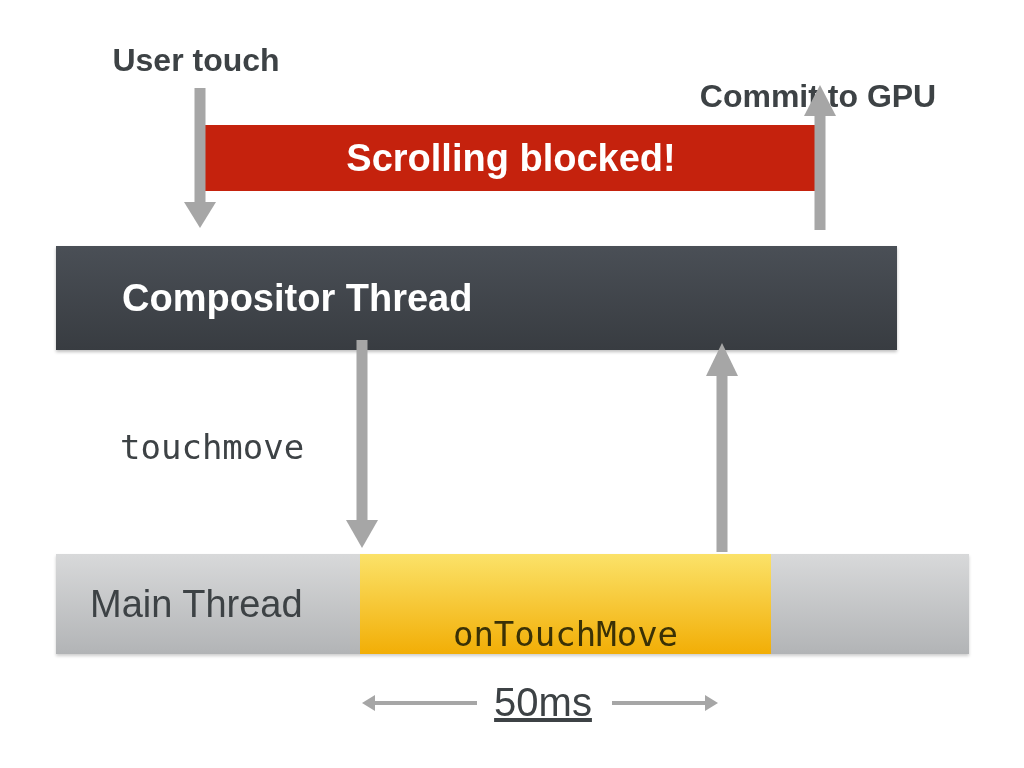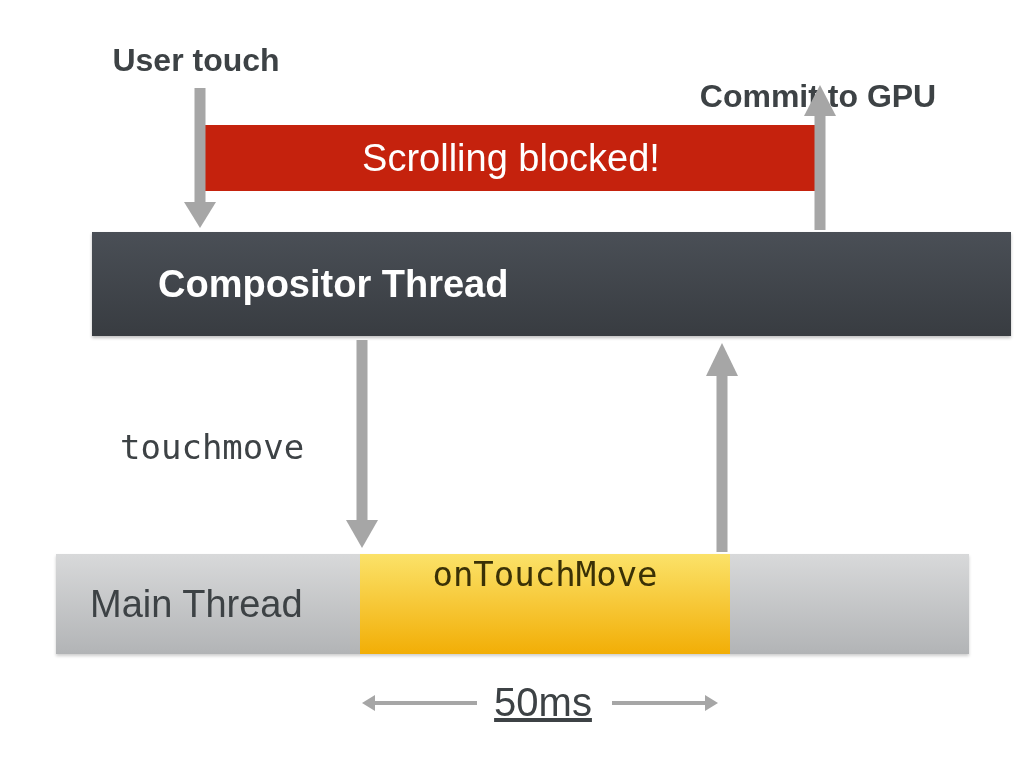--- a/index.html
+++ b/index.html
@@ -39,33 +39,32 @@
     position: absolute;
     left: 205px; top: 125px;
     width: 612px; height: 66px;
     background: var(--banner-red);
     display: flex; align-items: center; justify-content: center;
     z-index: 1;
   }
   .banner-label {
     color: var(--banner-text);
     font-size: 38px;
-    font-weight: 400;
+    font-weight: 700;
     white-space: nowrap;
   }
 
   .compositor-bar {
     position: absolute;
-    left: 56px; top: 232px;
-    width: 919px; height: 104px;
+    left: 56px; top: 246px;
+    width: 841px; height: 104px;
     background: linear-gradient(to bottom, var(--compositor-top), var(--compositor-bottom));
     box-shadow: 0 2px 3px rgba(0,0,0,0.25);
     display: flex; align-items: center;
     z-index: 2;
-    margin-left: 36px;
   }
   .compositor-label {
     color: var(--compositor-text);
     font-size: 38px;
     font-weight: 700;
     margin-left: 66px;
     white-space: nowrap;
   }
 
   .event-label {
@@ -91,23 +90,23 @@
     color: var(--text-dark);
     font-size: 38px;
     font-weight: 400;
     margin-left: 34px;
     white-space: nowrap;
     position: relative; z-index: 2;
   }
   .handler-segment {
     position: absolute;
     left: 304px; top: 0;
-    width: 370px; height: 100%;
+    width: 411px; height: 100%;
     background: linear-gradient(to bottom, var(--yellow-top), var(--yellow-bottom));
-    display: flex; align-items: flex-start; justify-content: center;
+    display: flex; align-items: flex-end; justify-content: center;
     z-index: 1;
   }
   .handler-label {
     font-family: "DejaVu Sans Mono", monospace;
     font-size: 34px;
     color: var(--handler-text);
     white-space: nowrap;
   }
 
   .duration-label {

